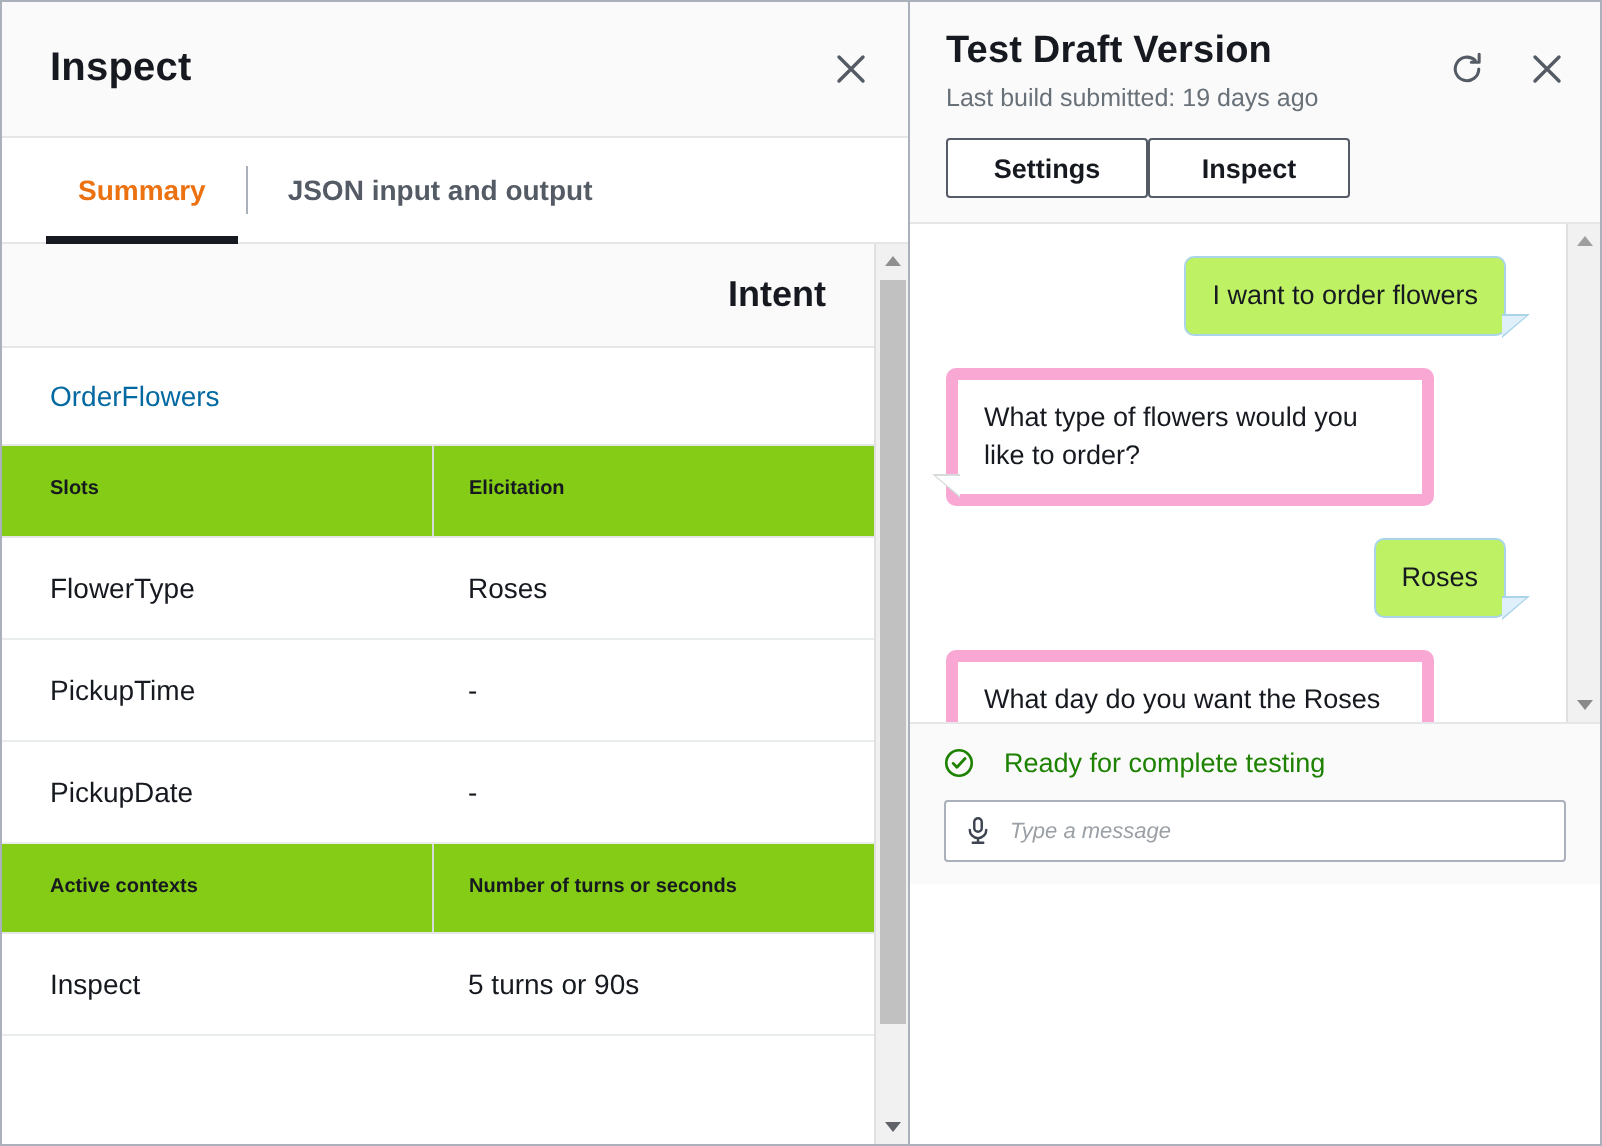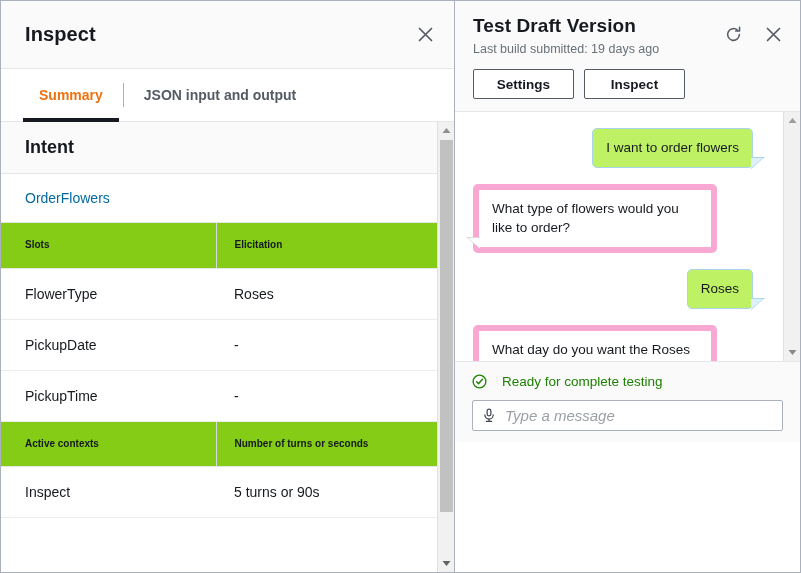--- a/index.html
+++ b/index.html
@@ -97,21 +97,21 @@
     top: 0; left: 0; right: 17px; bottom: 0;
     overflow: hidden;
   }
 
   .section-head {
     background: #fafafa;
     padding: 15px 24px;
     border-bottom: 1px solid #e4e6e8;
   }
   .section-head h2 {
-    font-size: 18px; font-weight: 700; color: #16191f;
+    font-size: 18px; font-weight: 700; color: #16191f; text-align: right;
   }
   .plain-row {
     padding: 16px 24px;
     font-size: 14px; color: #0369a1;
     background: #ffffff;
     border-bottom: 1px solid #e4e6e8;
   }
 
   .tbl { width: 100%; border-collapse: collapse; table-layout: fixed; }
   .tbl thead th {
@@ -180,21 +180,21 @@
   #test-subtitle {
     font-size: 12.5px; color: #687078;
     margin-top: 5px;
   }
   #test-header-icons {
     position: absolute; top: 24px; right: 18px;
     display: flex; align-items: center; gap: 22px;
   }
   .hdr-icon { cursor: pointer; display: flex; align-items: center; justify-content: center; }
   #test-buttons {
-    display: flex; gap: 10px; margin-top: 13px;
+    display: flex; margin-top: 13px;
   }
   .btn {
     height: 30px; min-width: 101px;
     padding: 0 18px;
     border: 1px solid #545b64;
     border-radius: 2px;
     background: #ffffff;
     color: #16191f;
     font-family: "Liberation Sans", sans-serif;
     font-size: 13.5px; font-weight: 700;
@@ -286,21 +286,21 @@
     background: #ffffff;
     border: 1px solid #aab1ba;
     border-radius: 2px;
     display: flex; align-items: center;
     padding: 0 9px;
     gap: 9px;
   }
   #msg-input {
     flex: 1; border: none; outline: none;
     font-family: "Liberation Sans", sans-serif;
-    font-size: 15px; font-style: italic;
+    font-size: 11px; font-style: italic;
     color: #16191f;
     background: transparent;
   }
   #msg-input::placeholder { color: #9aa0a6; font-style: italic; }
 </style>
 </head>
 <body>
 
 <div id="top-strip"></div>
 <div id="top-strip-gapleft"></div>
@@ -344,25 +344,25 @@
               <th class="c1">Slots</th>
               <th class="col2">Elicitation</th>
             </tr>
           </thead>
           <tbody>
             <tr>
               <td class="c1">FlowerType</td>
               <td class="col2">Roses</td>
             </tr>
             <tr>
+              <td class="c1">PickupTime</td>
+              <td class="col2">-</td>
+            </tr>
+            <tr>
               <td class="c1">PickupDate</td>
-              <td class="col2">-</td>
-            </tr>
-            <tr>
-              <td class="c1">PickupTime</td>
               <td class="col2">-</td>
             </tr>
           </tbody>
         </table>
 
         <table class="tbl">
           <thead>
             <tr>
               <th class="c1">Active contexts</th>
               <th class="col2">Number of turns or seconds</th>

